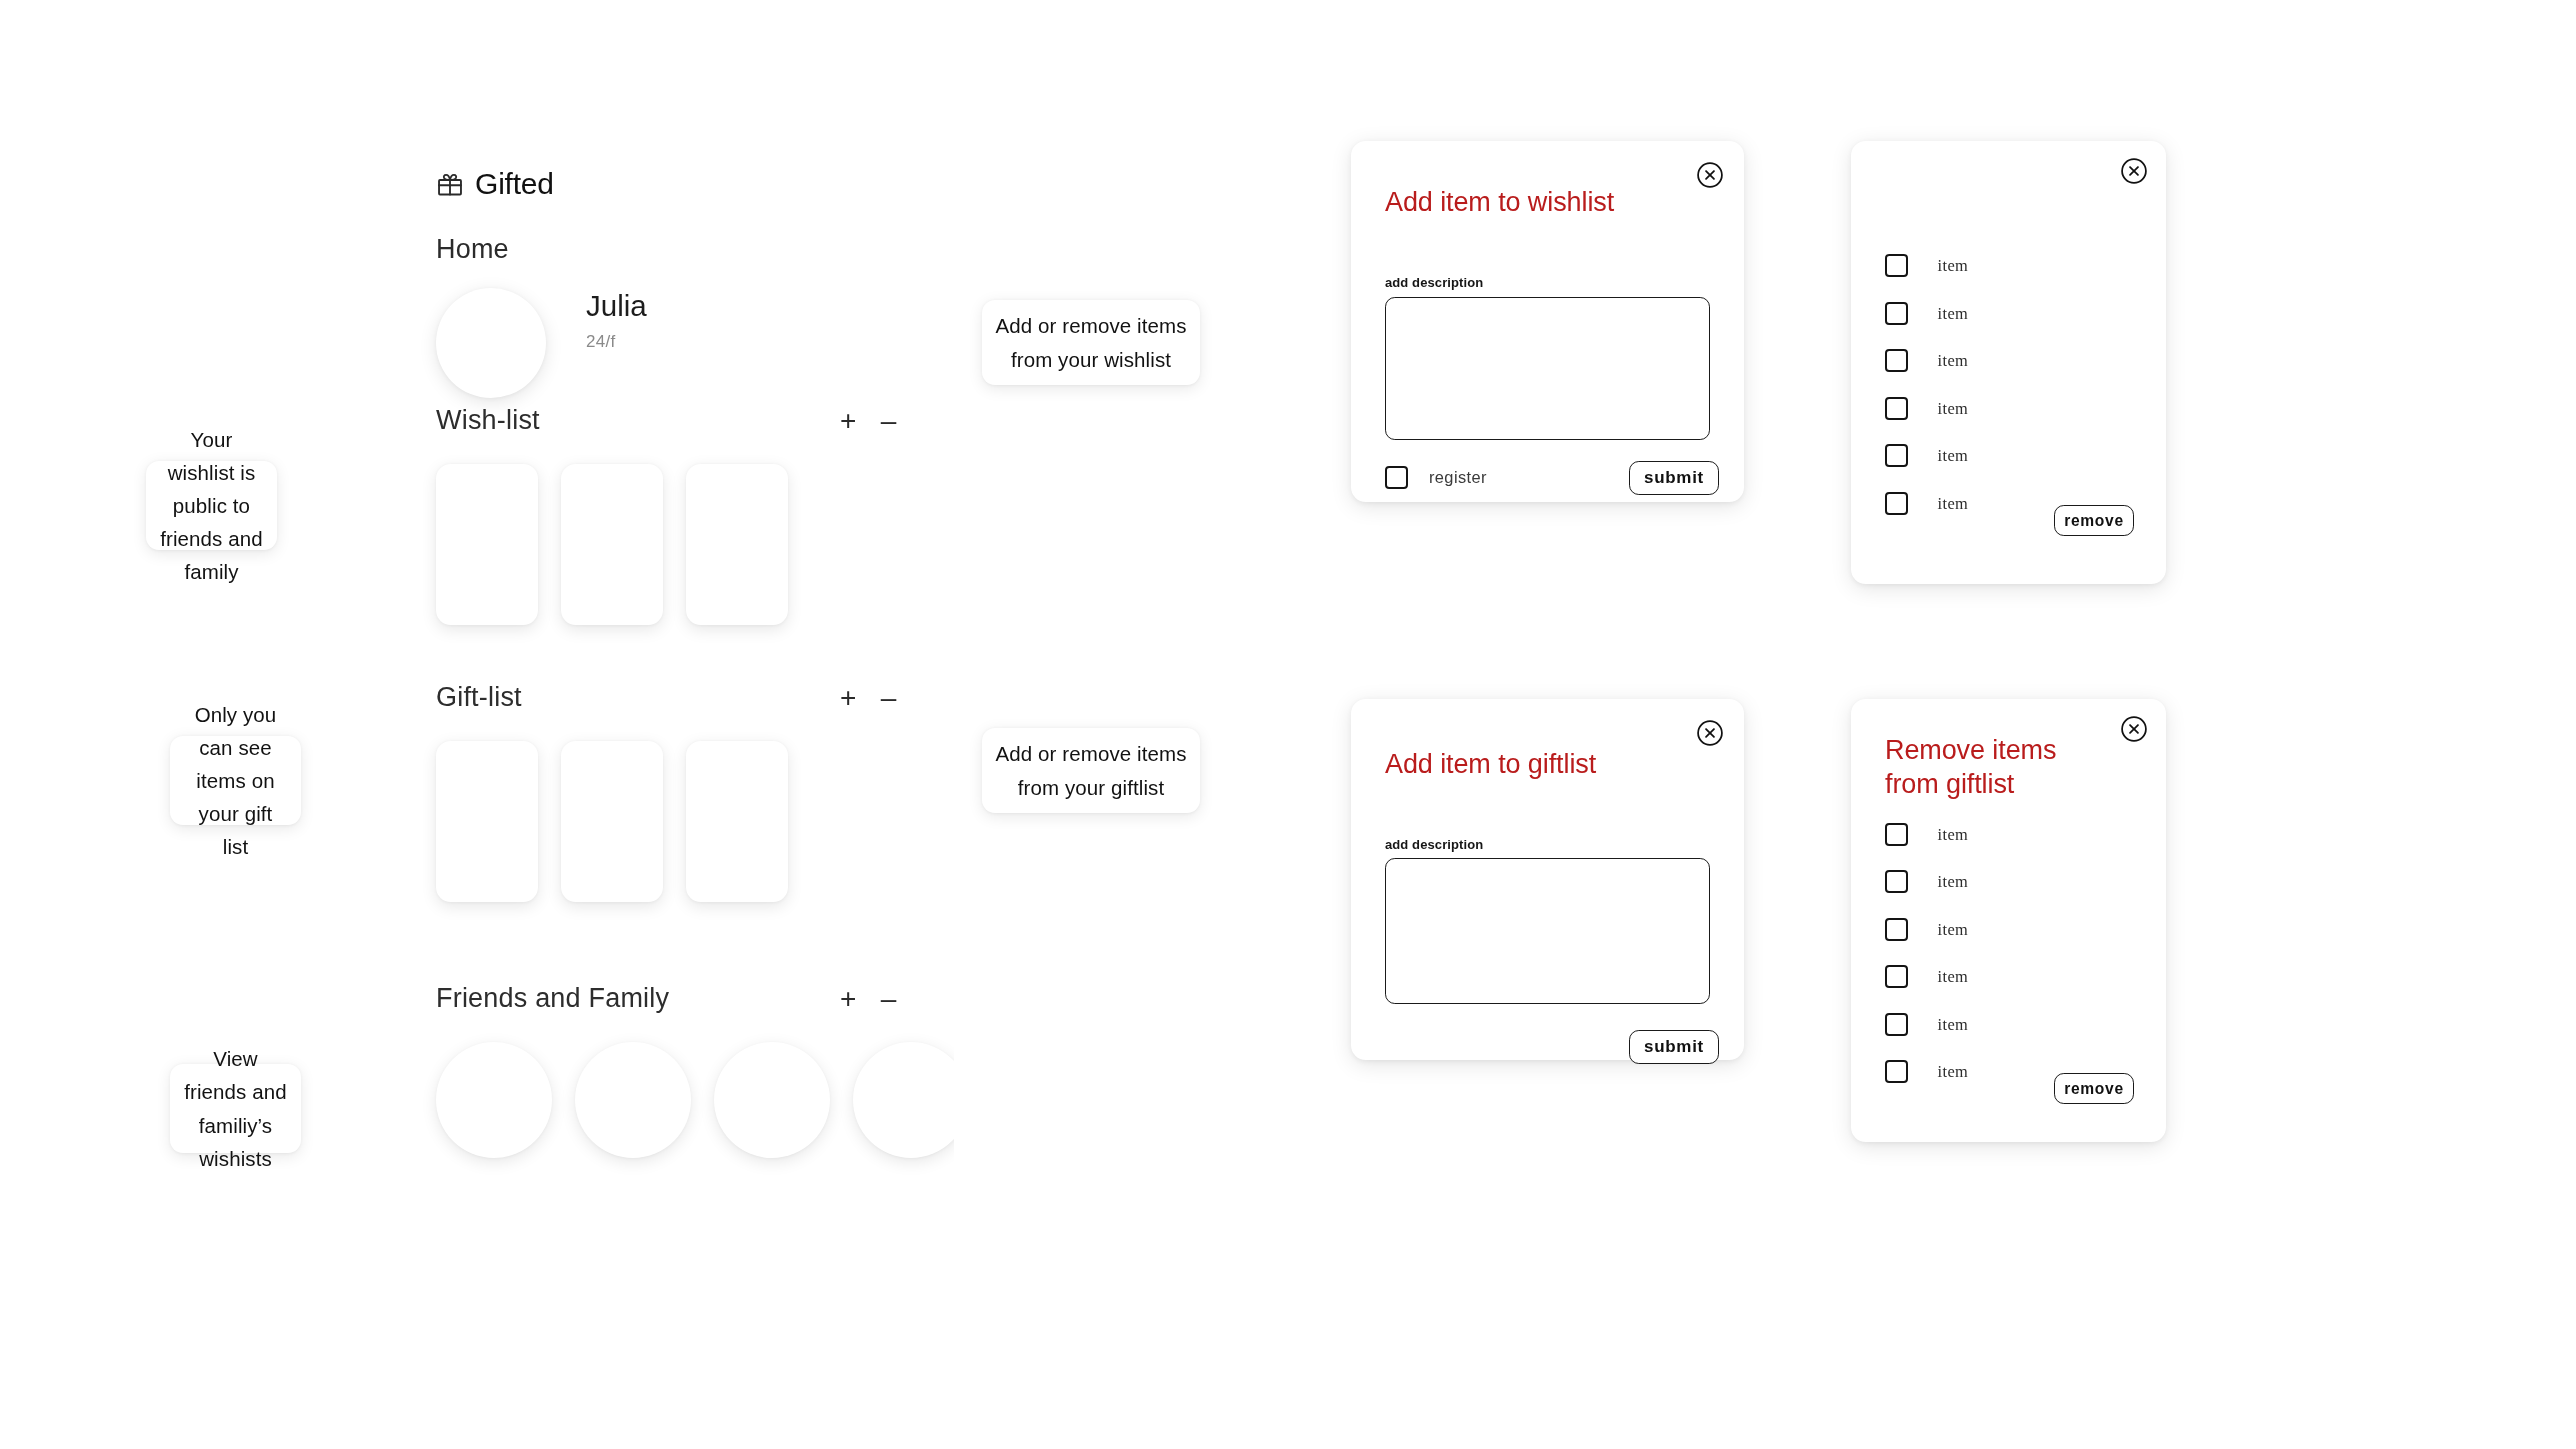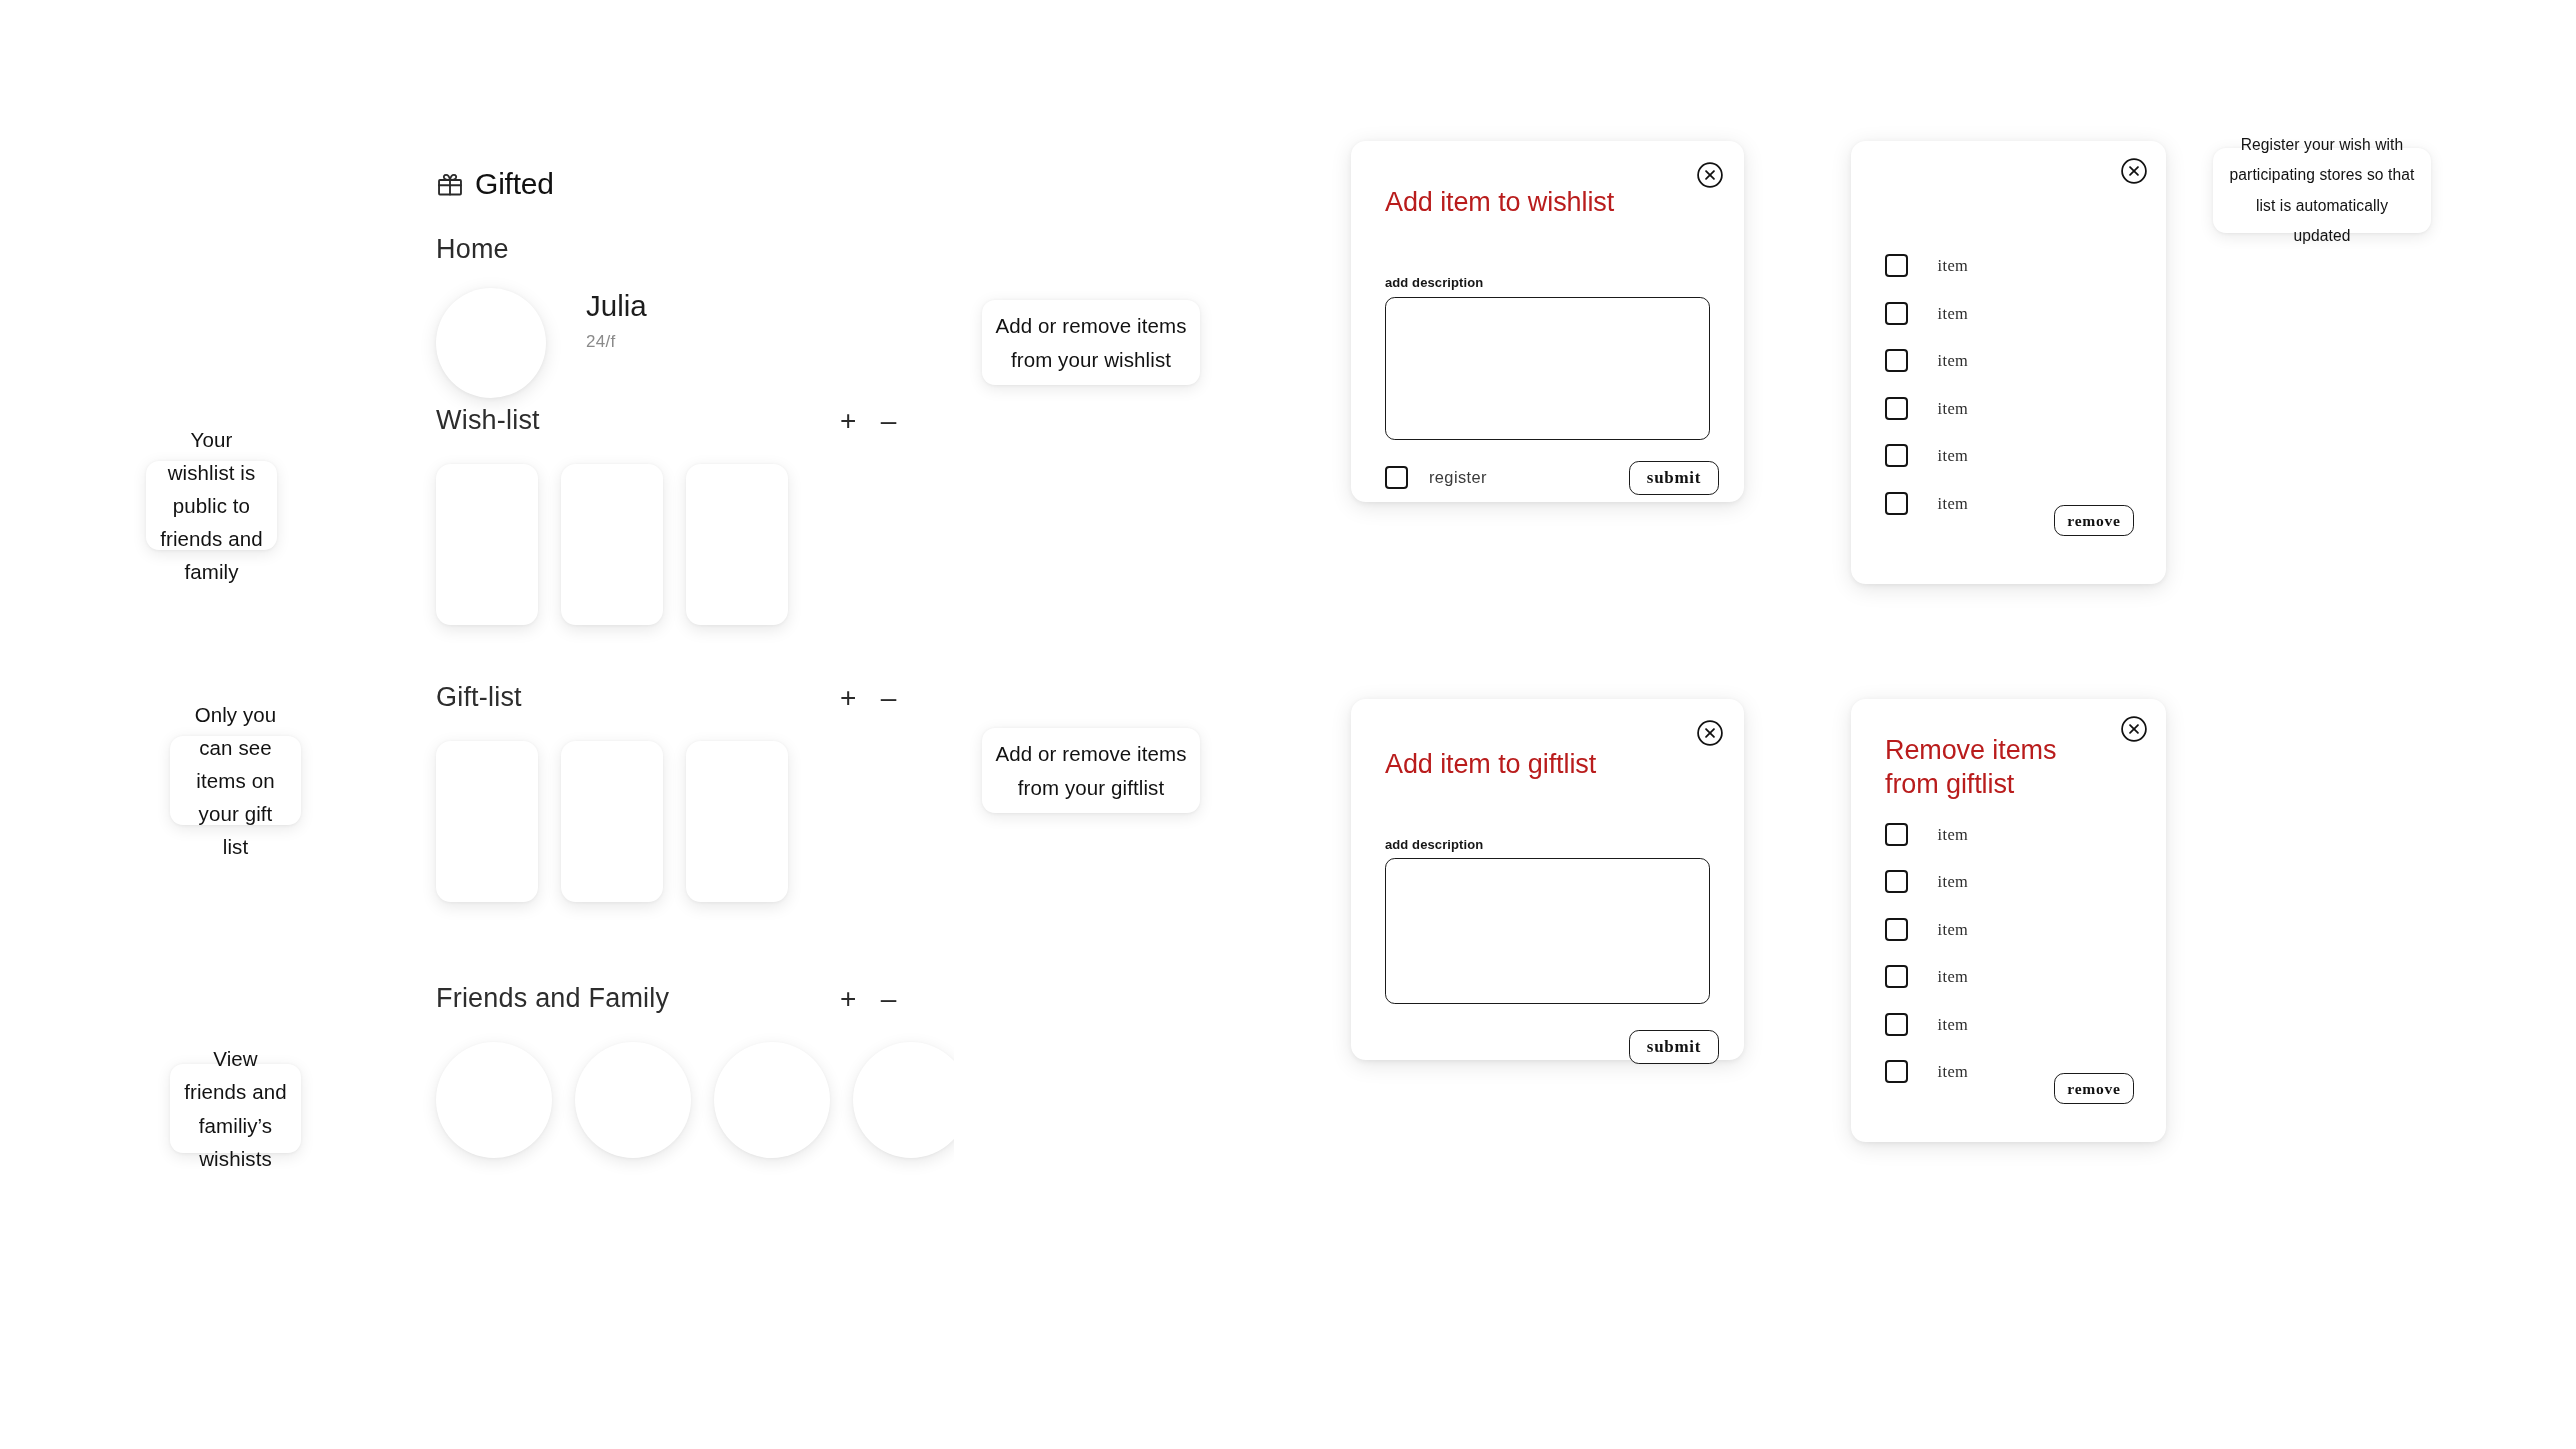--- a/index.html
+++ b/index.html
@@ -183,21 +183,21 @@
     border: 1.6px solid #1a1a1a;
     border-radius: 9.8px;
     background: #ffffff;
   }
 
   .btn {
     position: absolute;
     border: 1.6px solid #1a1a1a;
     border-radius: 9.8px;
     background: #ffffff;
-    font-family: Liberation Serif, serif;
+    font-family: Liberation Sans, sans-serif;
     font-size: 17px;
     font-weight: bold;
     color: #111111;
     letter-spacing: 0.7px;
     display: flex;
     align-items: center;
     justify-content: center;
     cursor: pointer;
   }
 
@@ -421,18 +421,15 @@
       <span class="check-label">item</span>
     </div>
     <div class="check-row item-row" style="left:34px; top:361px;">
       <span class="checkbox"></span>
       <span class="check-label">item</span>
     </div>
 
     <div class="btn" style="left:203px; top:374px; width:80px; height:31px; font-size:15.6px;">remove</div>
   </div>
 
-  <div class="note note-sm" style="left:2213px; top:148px; width:218px; height:85px;">
-    <span class="note-text">Register your wish with participating stores so that list is automatically updated</span>
-  </div>
 
 </div>
 
 
 </body></html>

